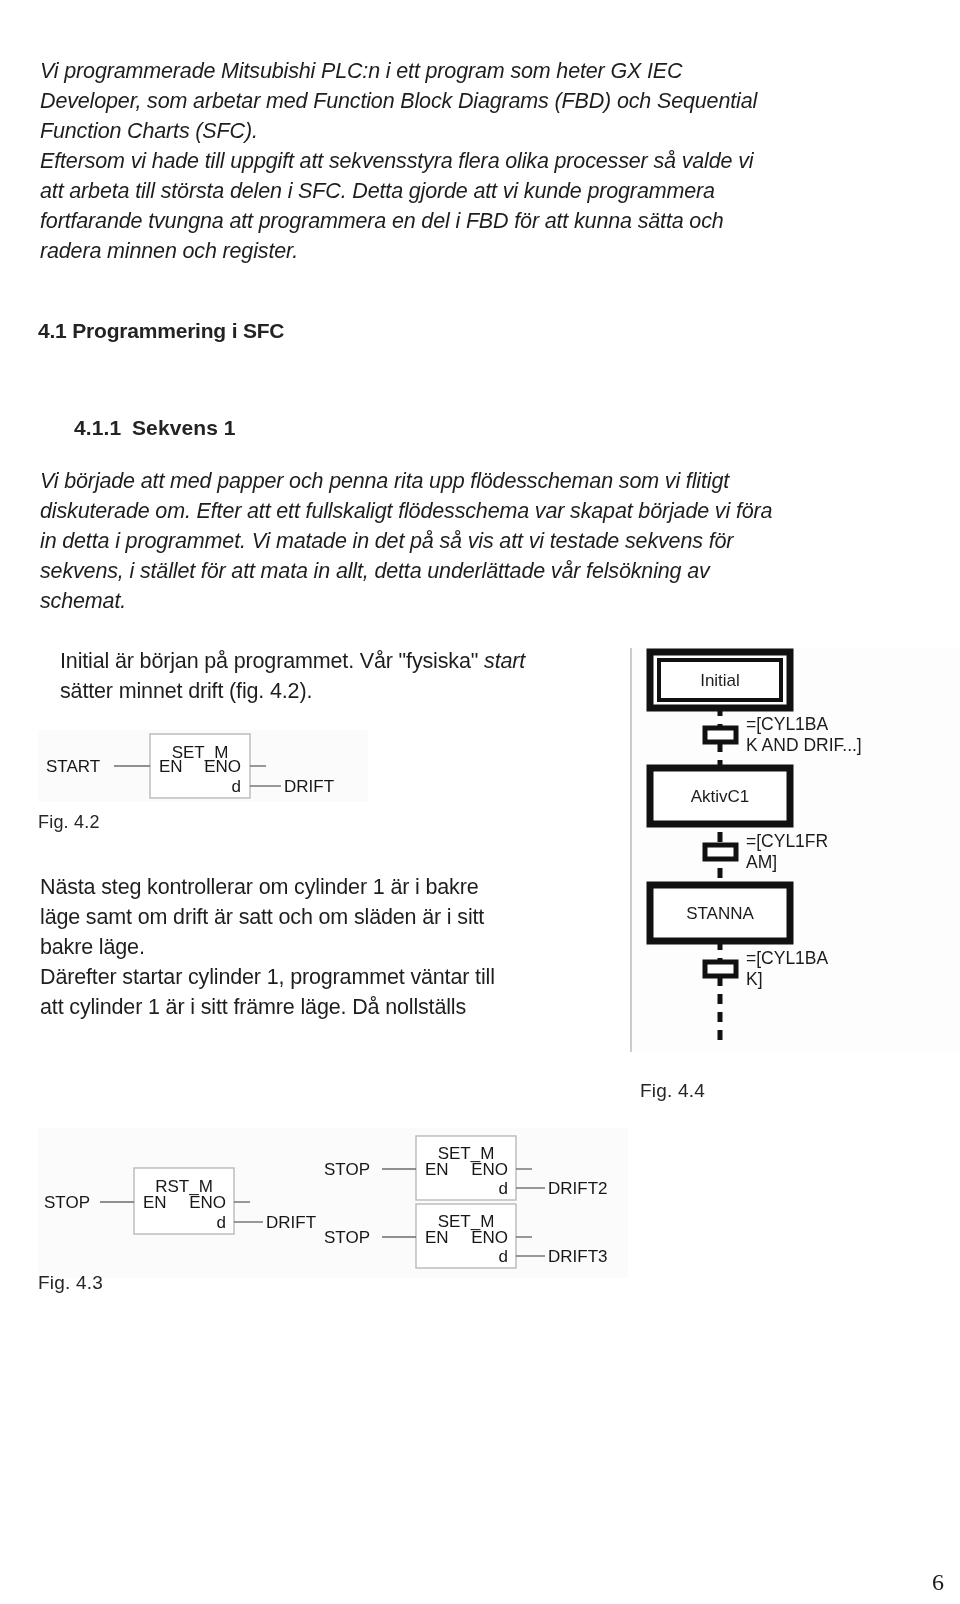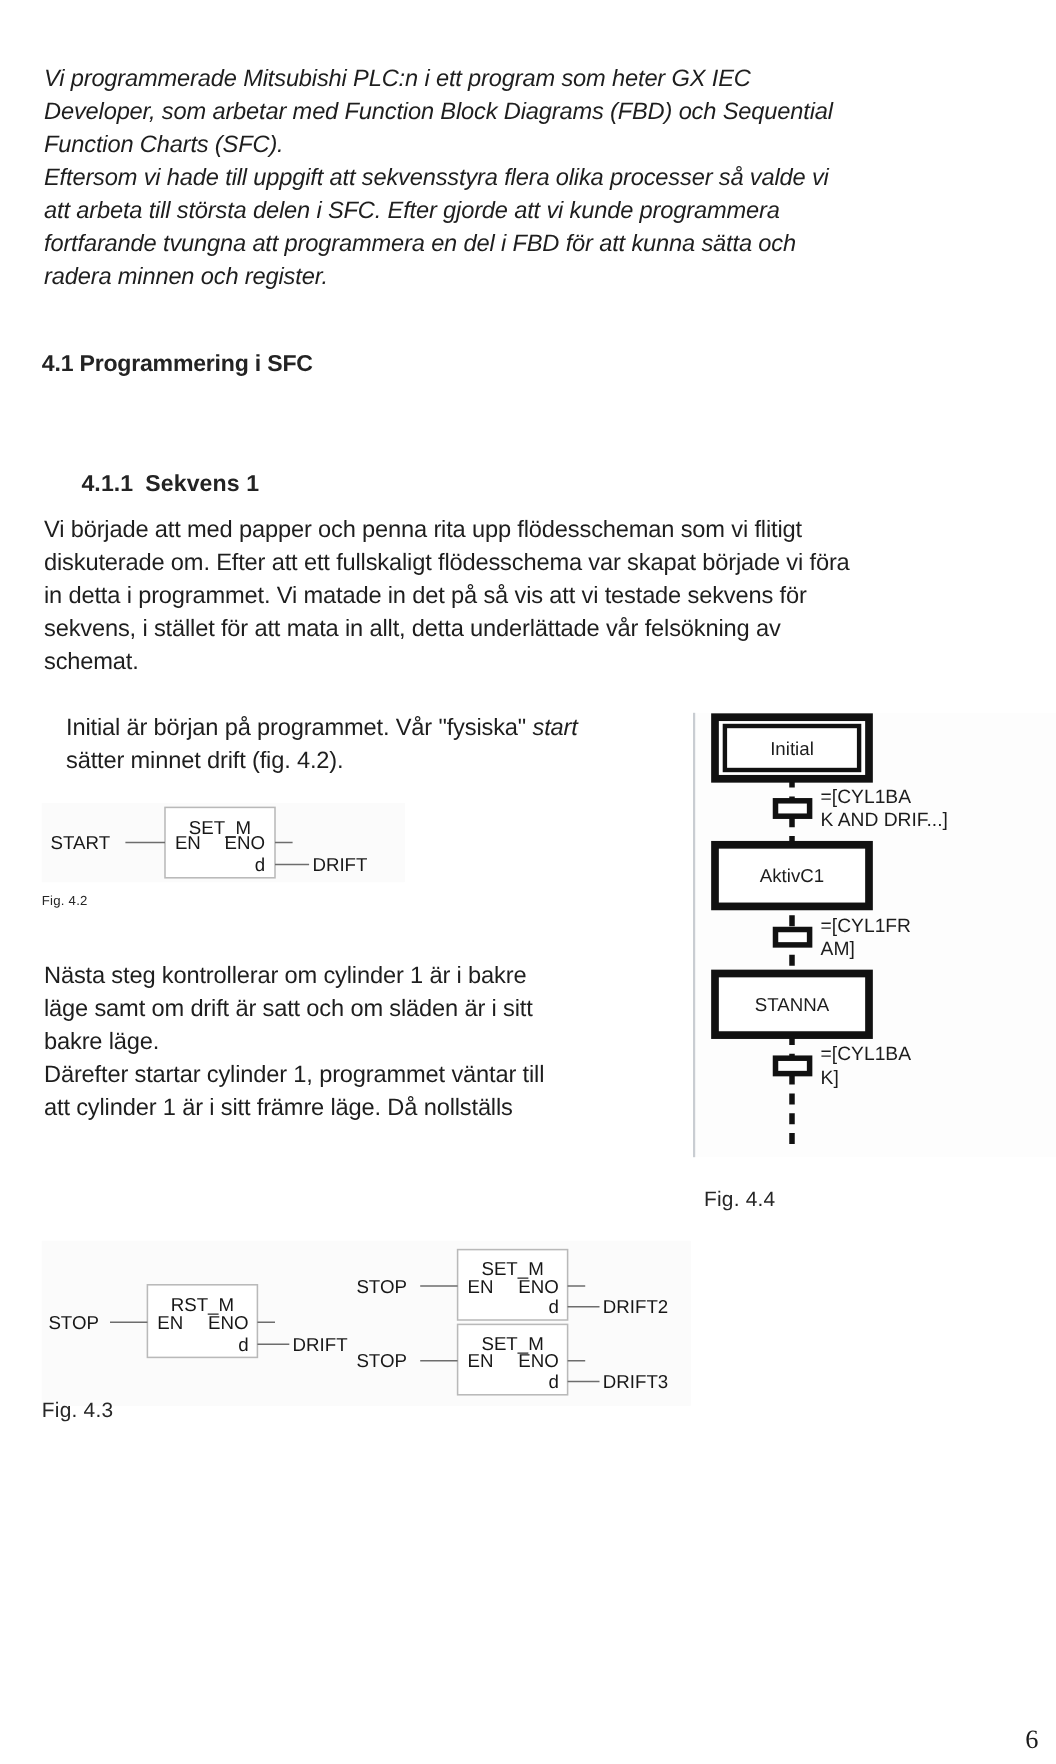--- a/index.html
+++ b/index.html
@@ -58,21 +58,21 @@
     font-size: 21.5px;
     line-height: 30px;
     color: #1e1e1e;
     letter-spacing: -0.15px;
     text-align: left;
   }
   .para i { font-style: italic; }
 
   .figcap {
     position: absolute;
-    font-size: 12px;
+    font-size: 18px;
     color: #262626;
     letter-spacing: 0.2px;
   }
 
   .pagenum {
     position: absolute;
     right: 16px;
     bottom: 8px;
     font-family: "Liberation Serif", serif;
     font-size: 24px;
@@ -97,32 +97,32 @@
 <body>
 
 <div class="page">
 
 
   <div class="para" style="left:40px; top:56px; width:890px;font-style:italic;">
     <div>Vi programmerade Mitsubishi PLC:n i ett program som heter GX IEC</div>
     <div>Developer, som arbetar med Function Block Diagrams (FBD) och Sequential</div>
     <div>Function Charts (SFC).</div>
     <div>Eftersom vi hade till uppgift att sekvensstyra flera olika processer så valde vi</div>
-    <div>att arbeta till största delen i SFC. Efter gjorde att vi kunde programmera</div>
+    <div>att arbeta till största delen i SFC. Detta gjorde att vi kunde programmera</div>
     <div>fortfarande tvungna att programmera en del i FBD för att kunna sätta och</div>
     <div>radera minnen och register.</div>
   </div>
 
   <div class="h2" style="top:319px;">4.1 Programmering i SFC</div>
 
-  <div class="h3" style="top:428px;">
+  <div class="h3" style="top:416px;">
     <span class="num">4.1.1</span><span>Sekvens 1</span>
   </div>
 
-  <div class="para" style="left:40px; top:466px; width:900px;">
+  <div class="para" style="left:40px; top:466px; width:900px;font-style:italic;">
     <div>Vi började att med papper och penna rita upp flödesscheman som vi flitigt</div>
     <div>diskuterade om. Efter att ett fullskaligt flödesschema var skapat började vi föra</div>
     <div>in detta i programmet. Vi matade in det på så vis att vi testade sekvens för</div>
     <div>sekvens, i stället för att mata in allt, detta underlättade vår felsökning av</div>
     <div>schemat.</div>
   </div>
 
   <div class="para" style="left:40px; top:646px; width:580px;margin-left:20px;">
     <div><span>Initial är början på programmet. Vår "fysiska" </span><i>start</i></div>
     <div>sätter minnet drift (fig. 4.2).</div>

